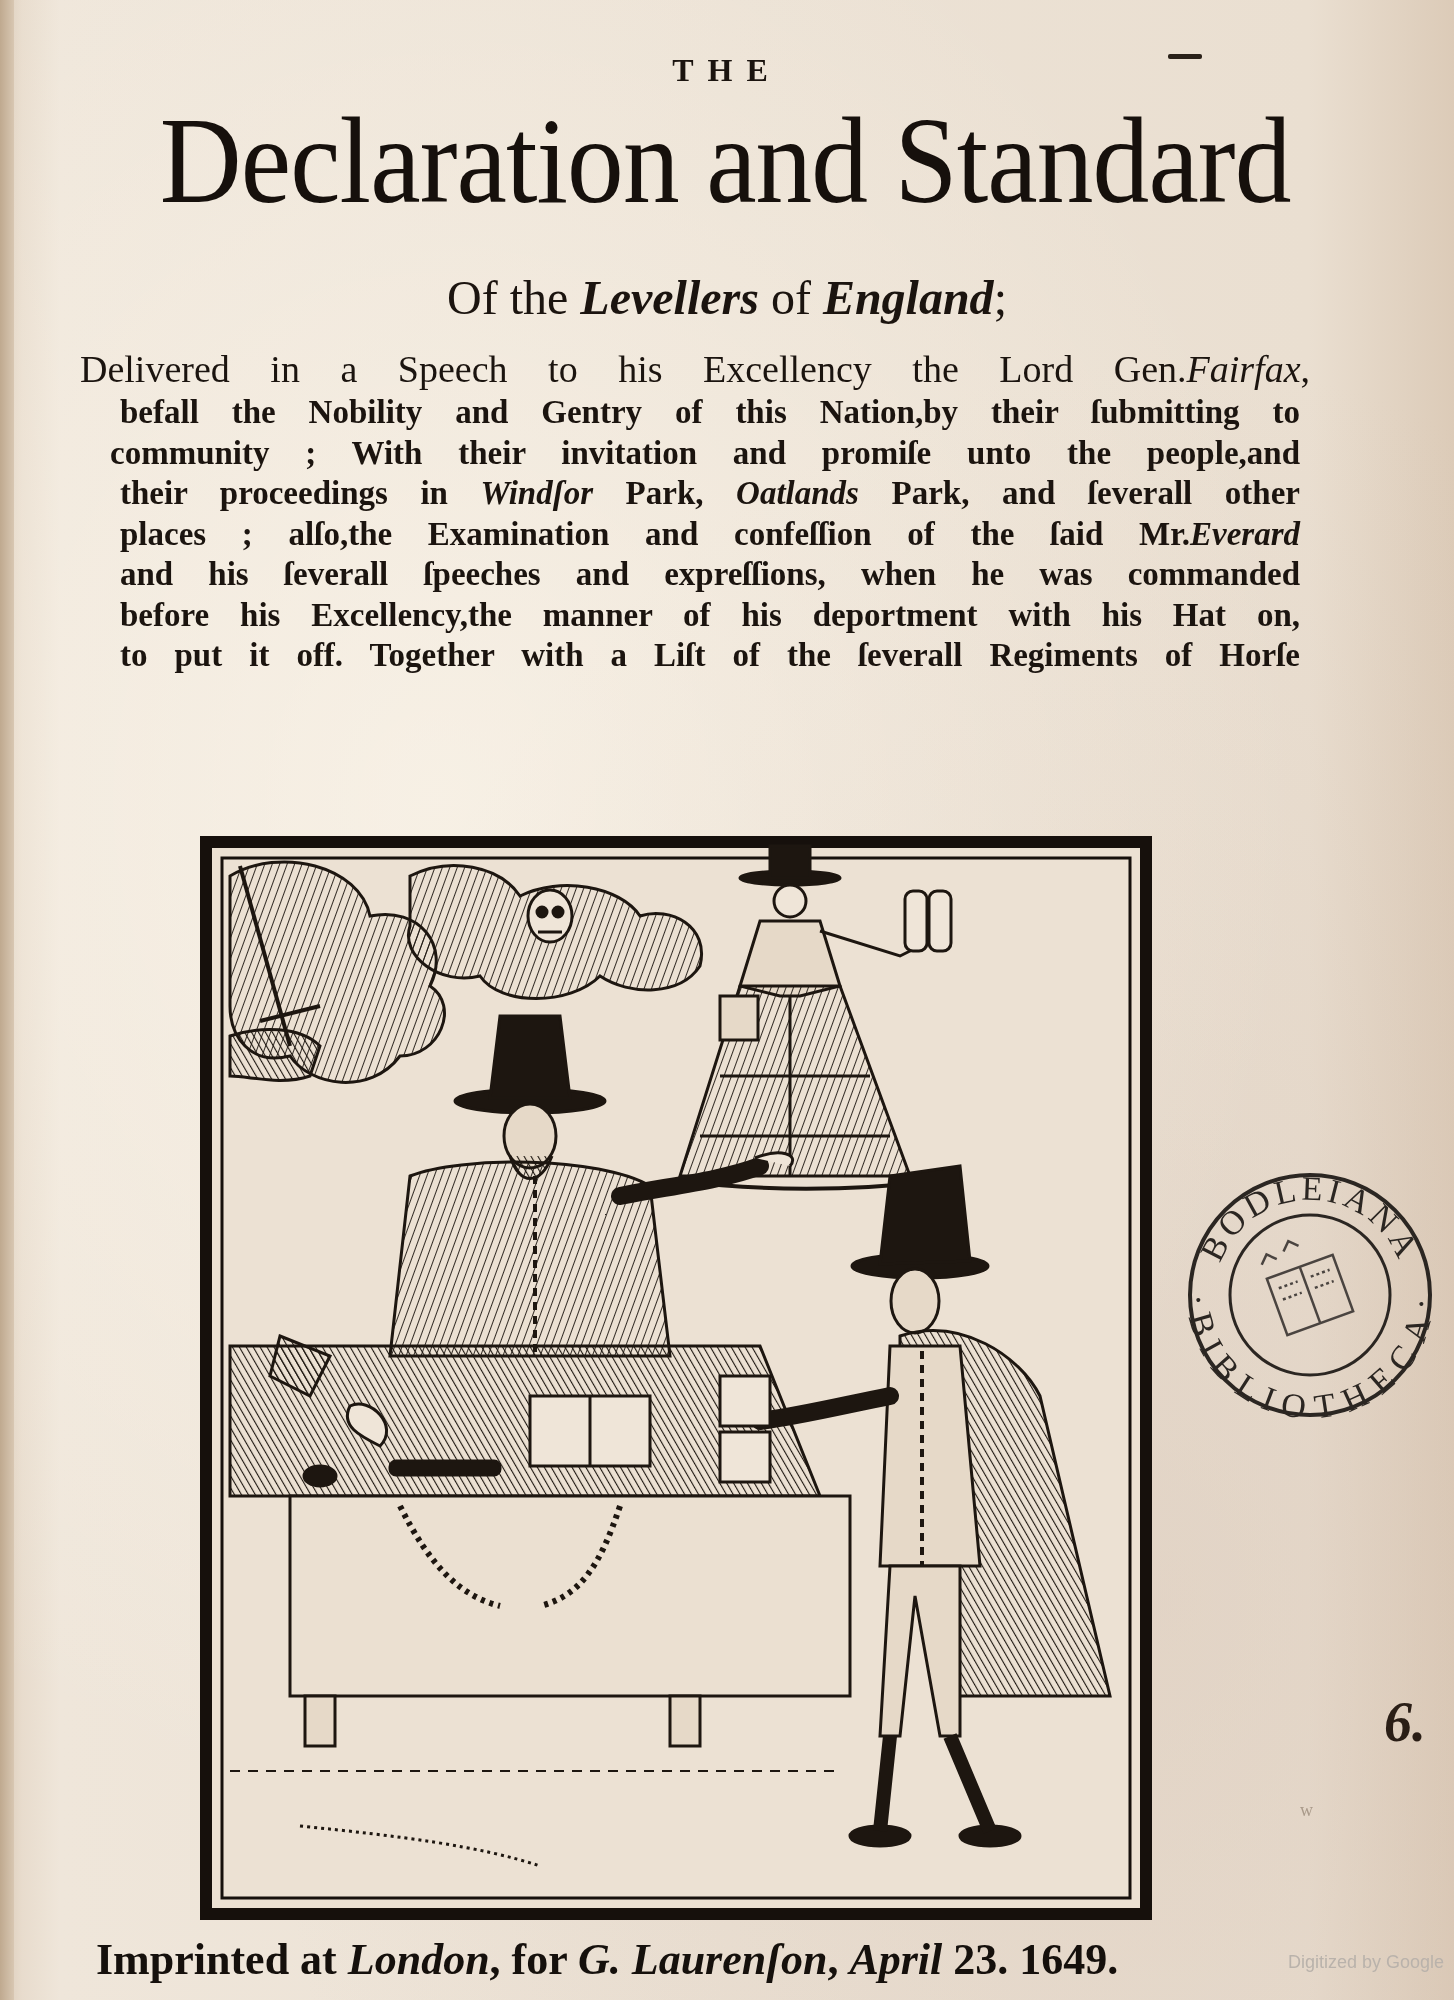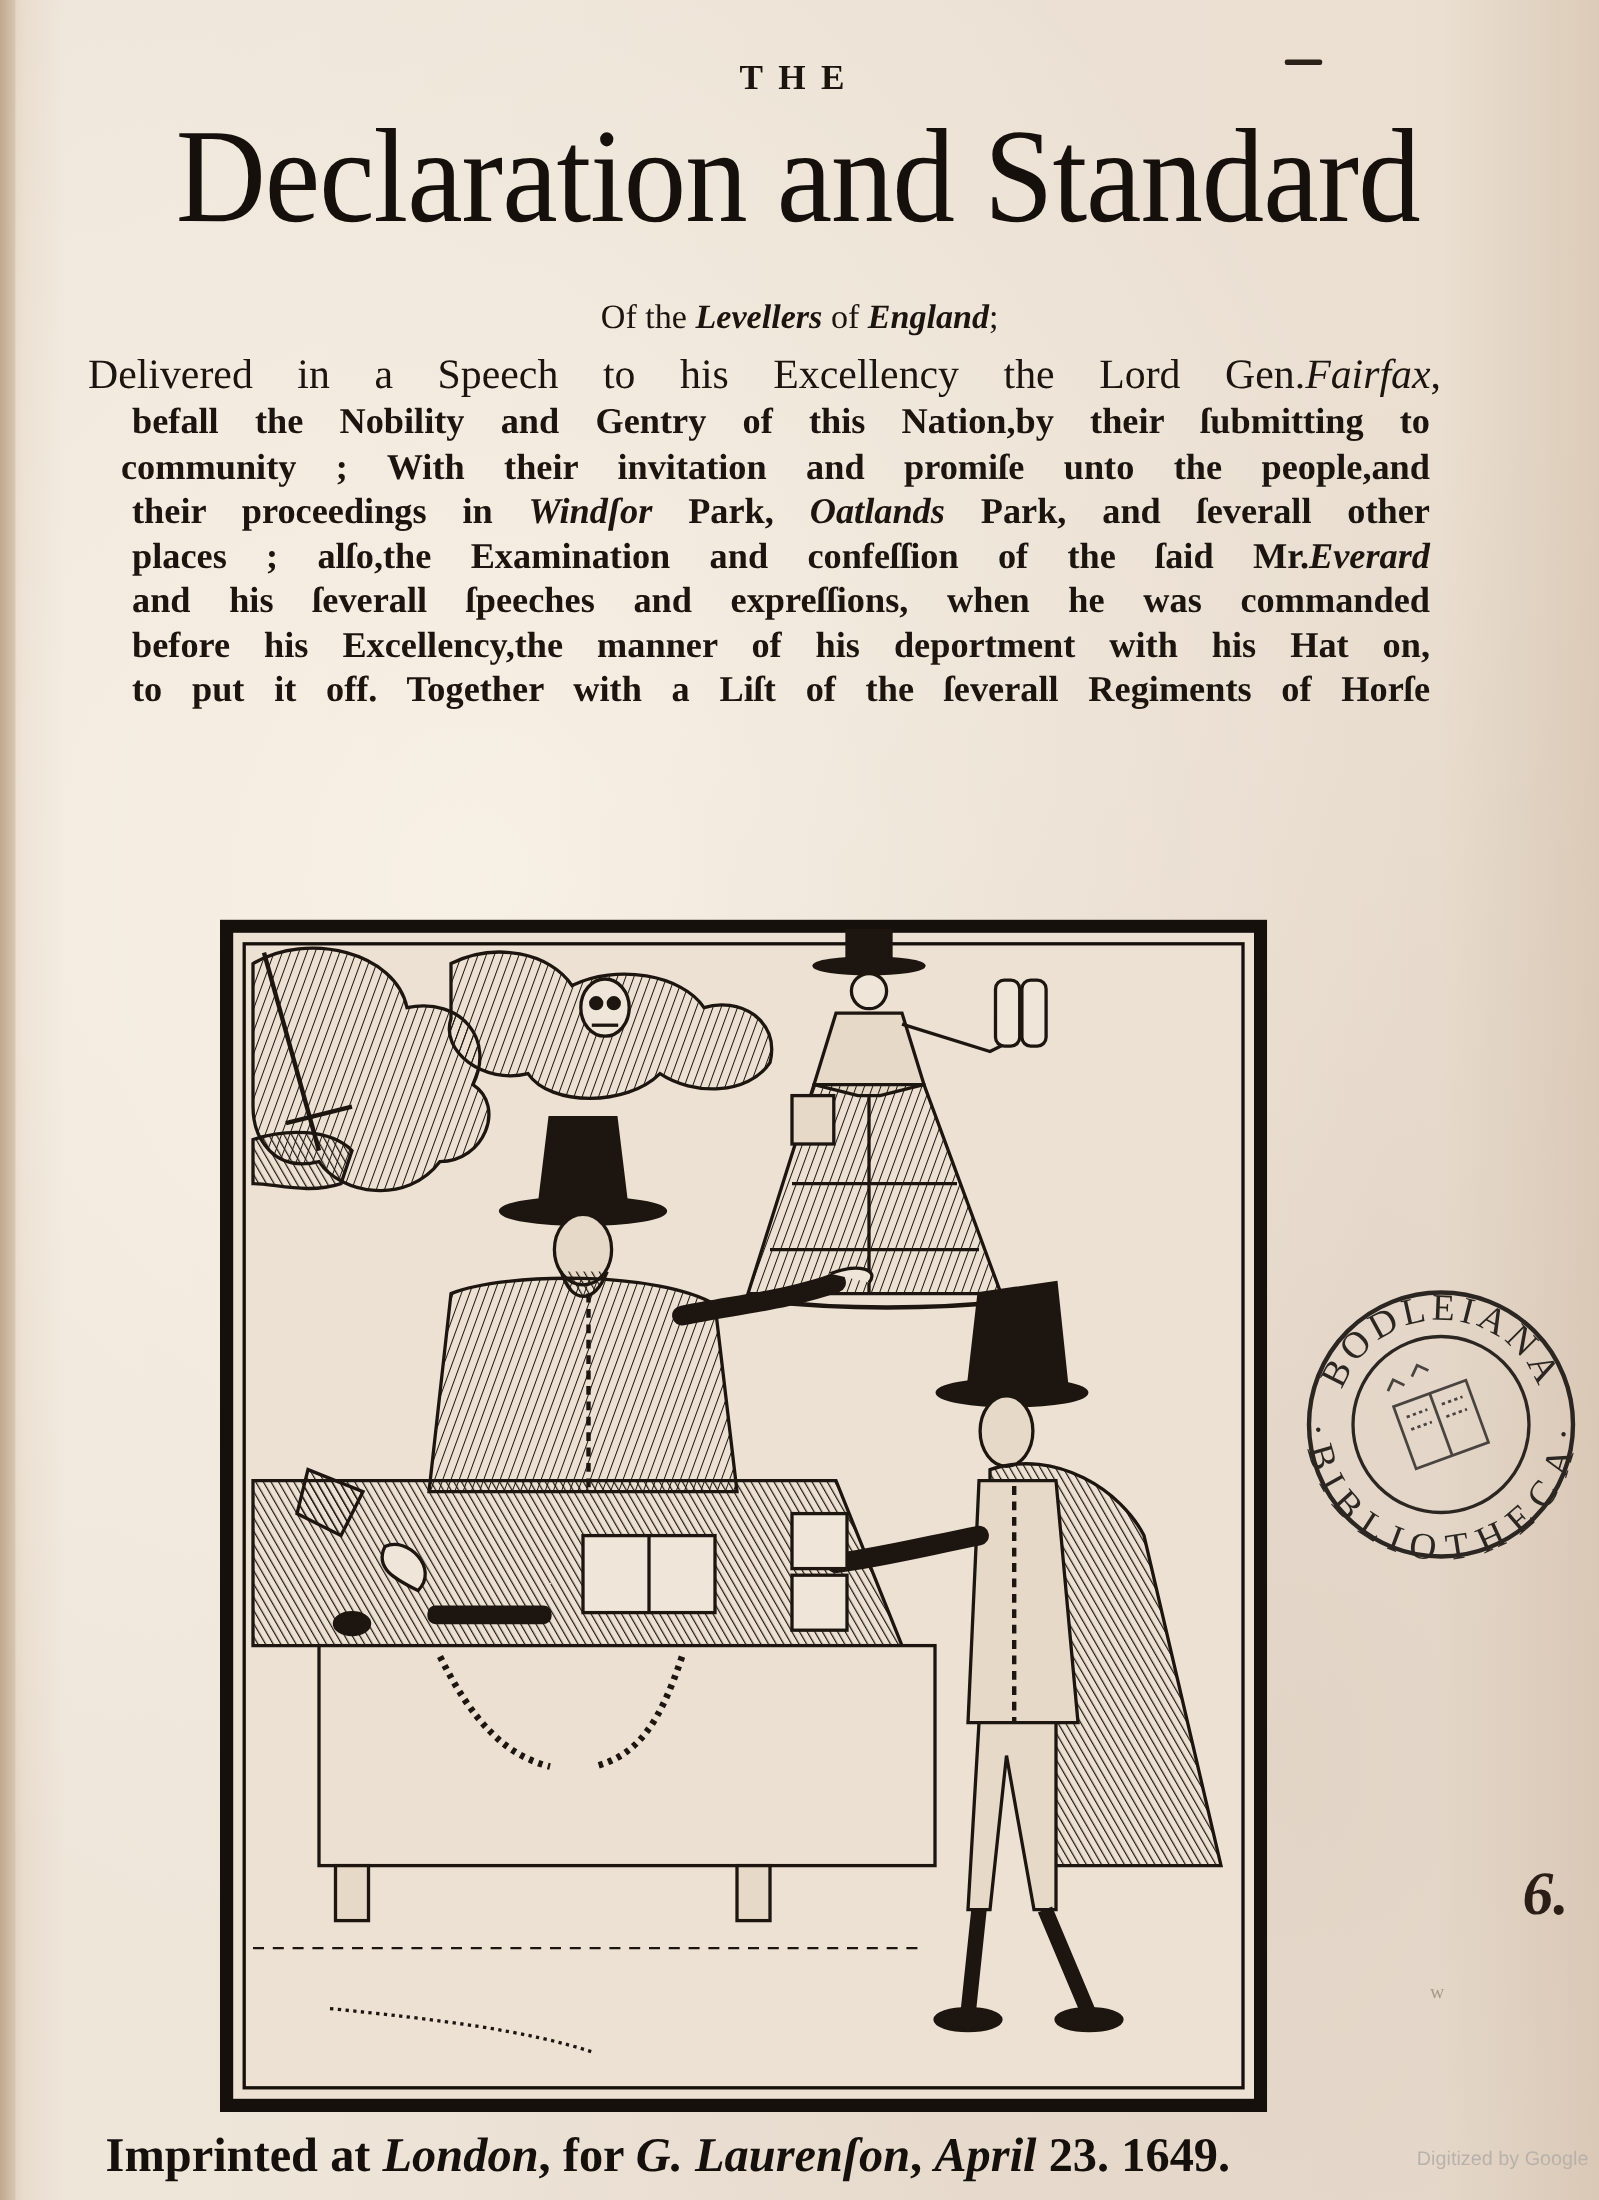--- a/index.html
+++ b/index.html
@@ -28,29 +28,29 @@
     position: absolute; top: 52px; left: 0; width: 100%; text-align: center;
     font-size: 32px; font-weight: bold; letter-spacing: 14px; color: #1b140f;
   }
   .title-main {
     position: absolute; top: 100px; left: 0; width: 1454px; text-align: center;
     font-size: 122px; line-height: 1; letter-spacing: -1px; color: #16100c;
     transform: scaleX(0.93); transform-origin: 700px 0;
   }
   .subtitle {
     position: absolute; top: 270px; left: 0; width: 1454px; text-align: center;
-    font-size: 31px; color: #1b140f;
+    font-size: 48px; color: #1b140f;
   }
   .subtitle i { font-weight: bold; }
   .body-text {
     position: absolute; top: 318px; left: 80px; width: 1230px;
     font-size: 33px; line-height: 40.5px; font-weight: bold; color: #1b140f;
   }
   .body-text .line { display: block; white-space: nowrap; text-align: justify; text-align-last: justify; }
-  .body-text .line.first { font-size: 38px; font-weight: normal; line-height: 46px; margin-left: 0; }
+  .body-text .line.first { font-size: 38px; font-weight: normal; line-height: 46px; margin-left: 0; margin-top: 28px; }
   .body-text .line.indent { padding-left: 40px; width: 1180px; }
   .body-text .line.indent2 { padding-left: 30px; width: 1190px; }
   .body-text .line.last { text-align: left; text-align-last: left; }
   .body-text i { font-style: italic; }
 
   .woodcut {
     position: absolute; left: 200px; top: 836px; width: 952px; height: 1084px;
   }
   .stamp {
     position: absolute; left: 1175px; top: 1160px; width: 280px; height: 260px;

